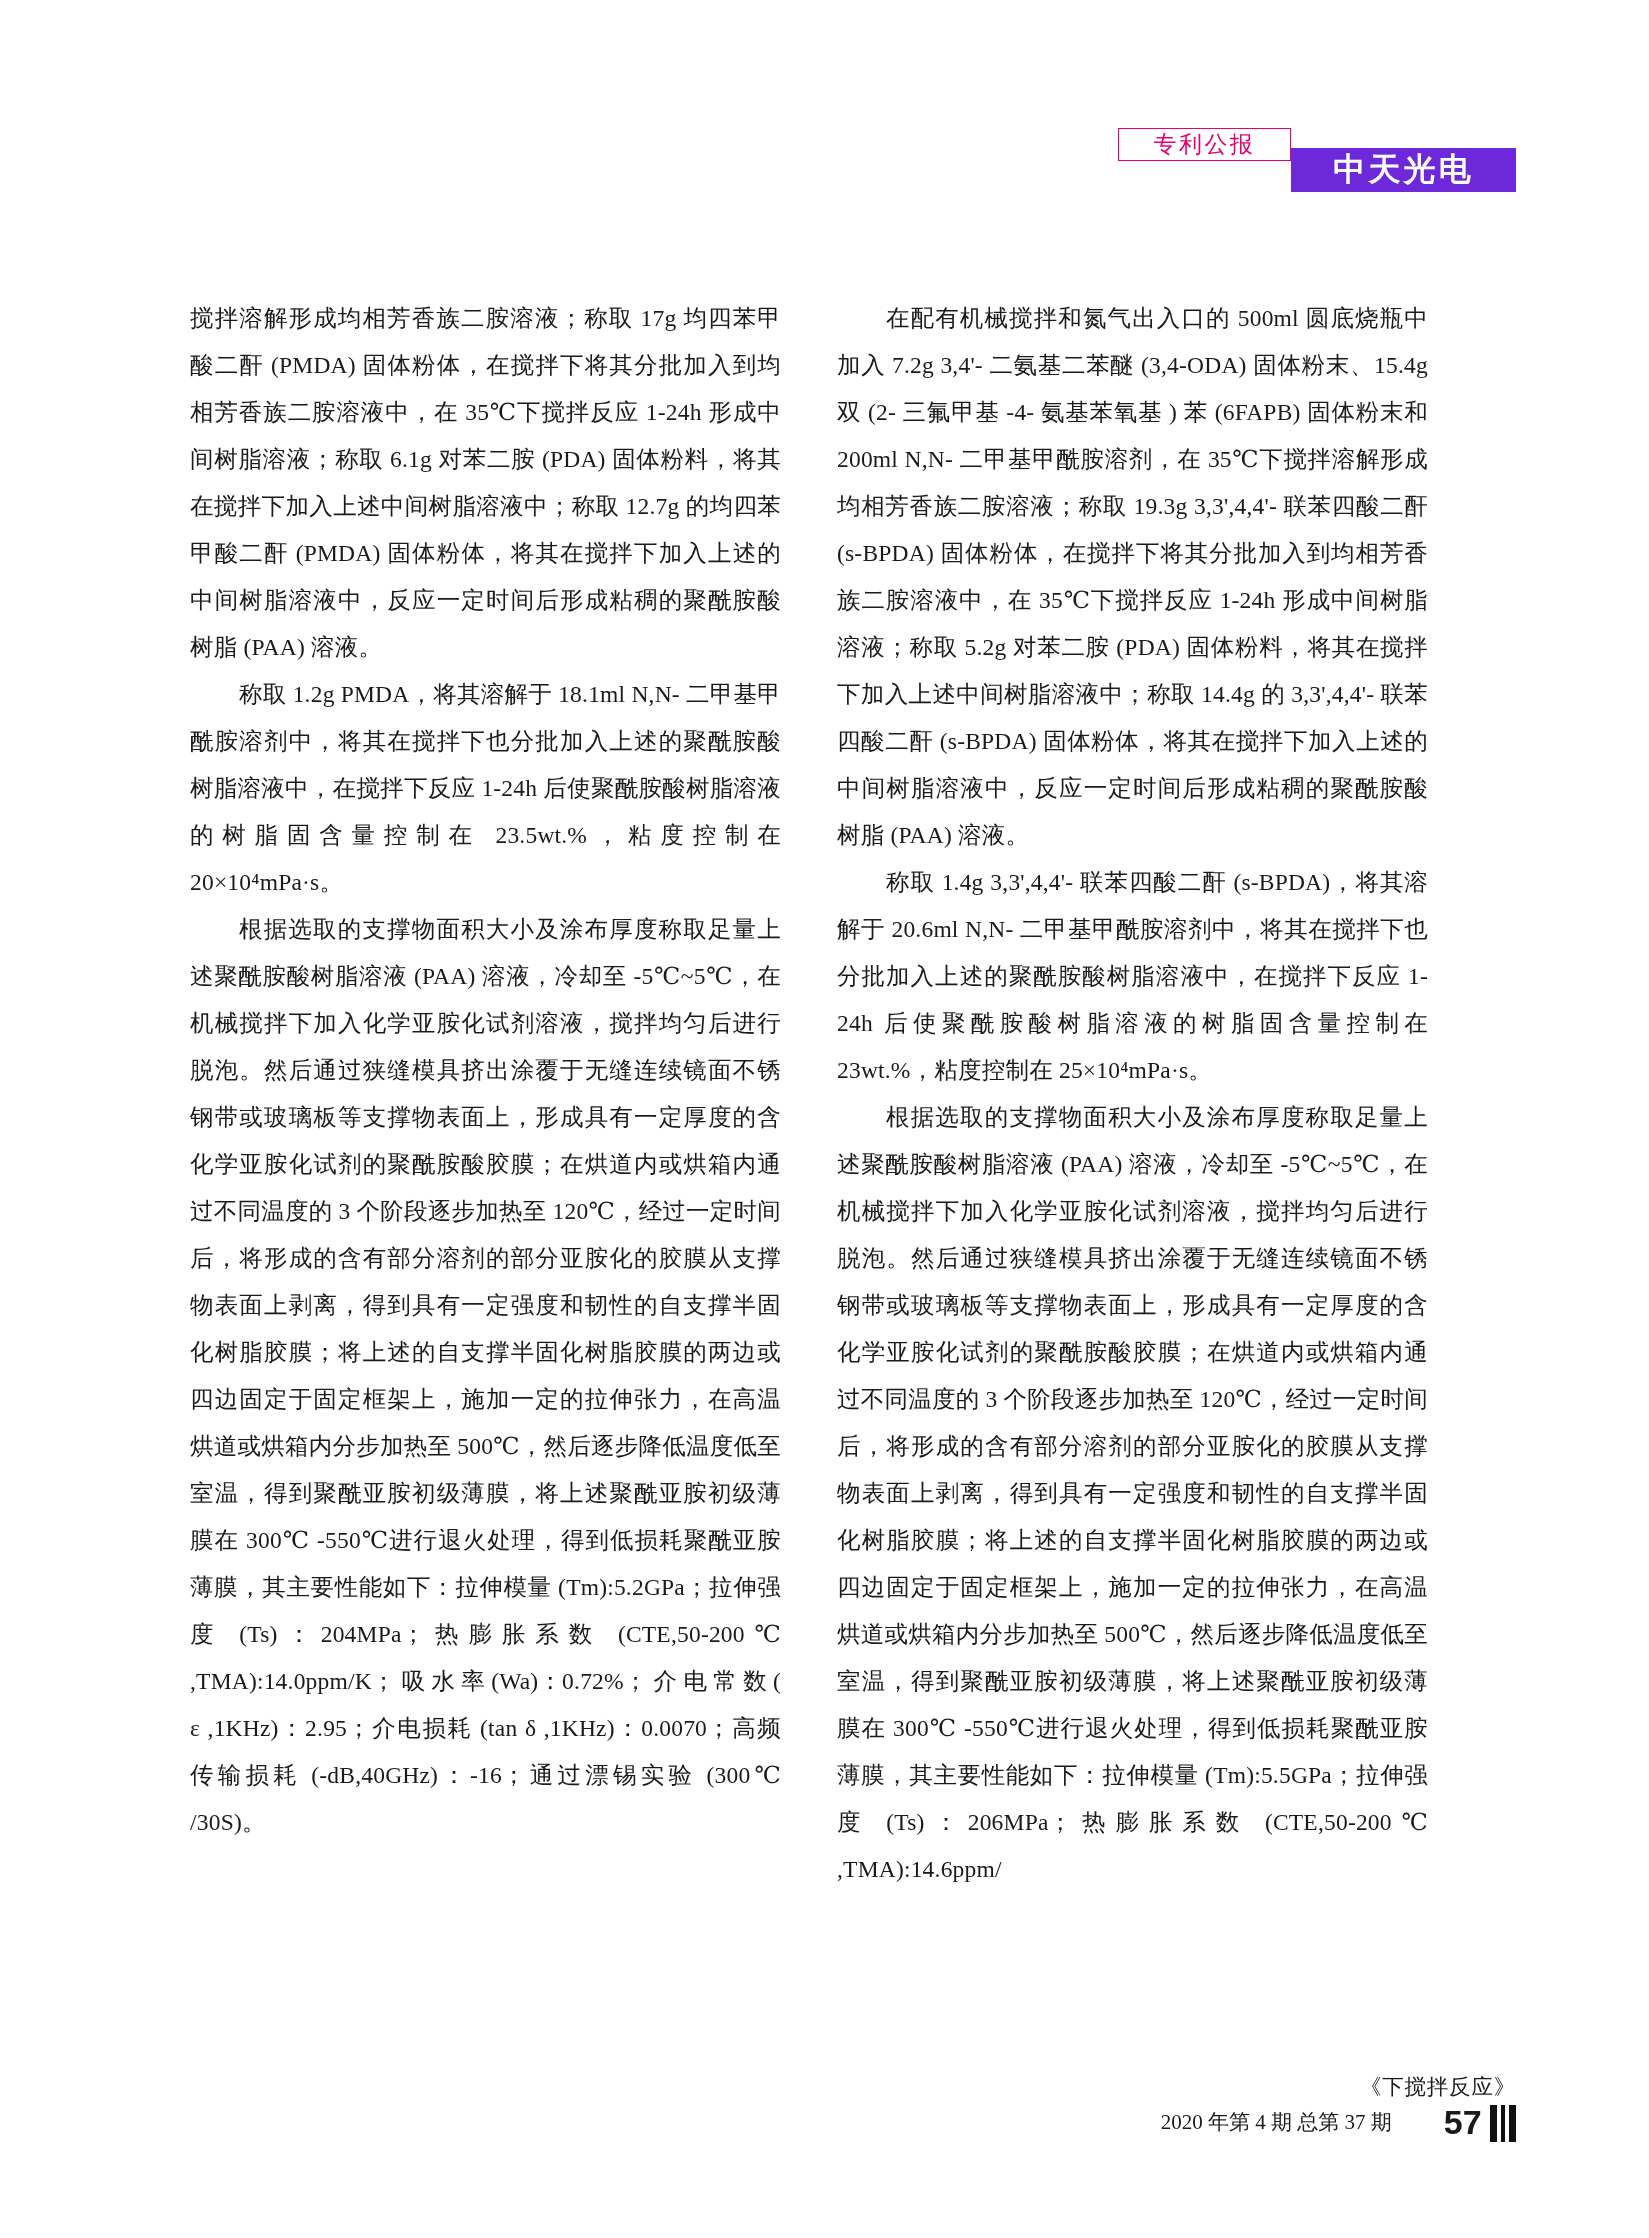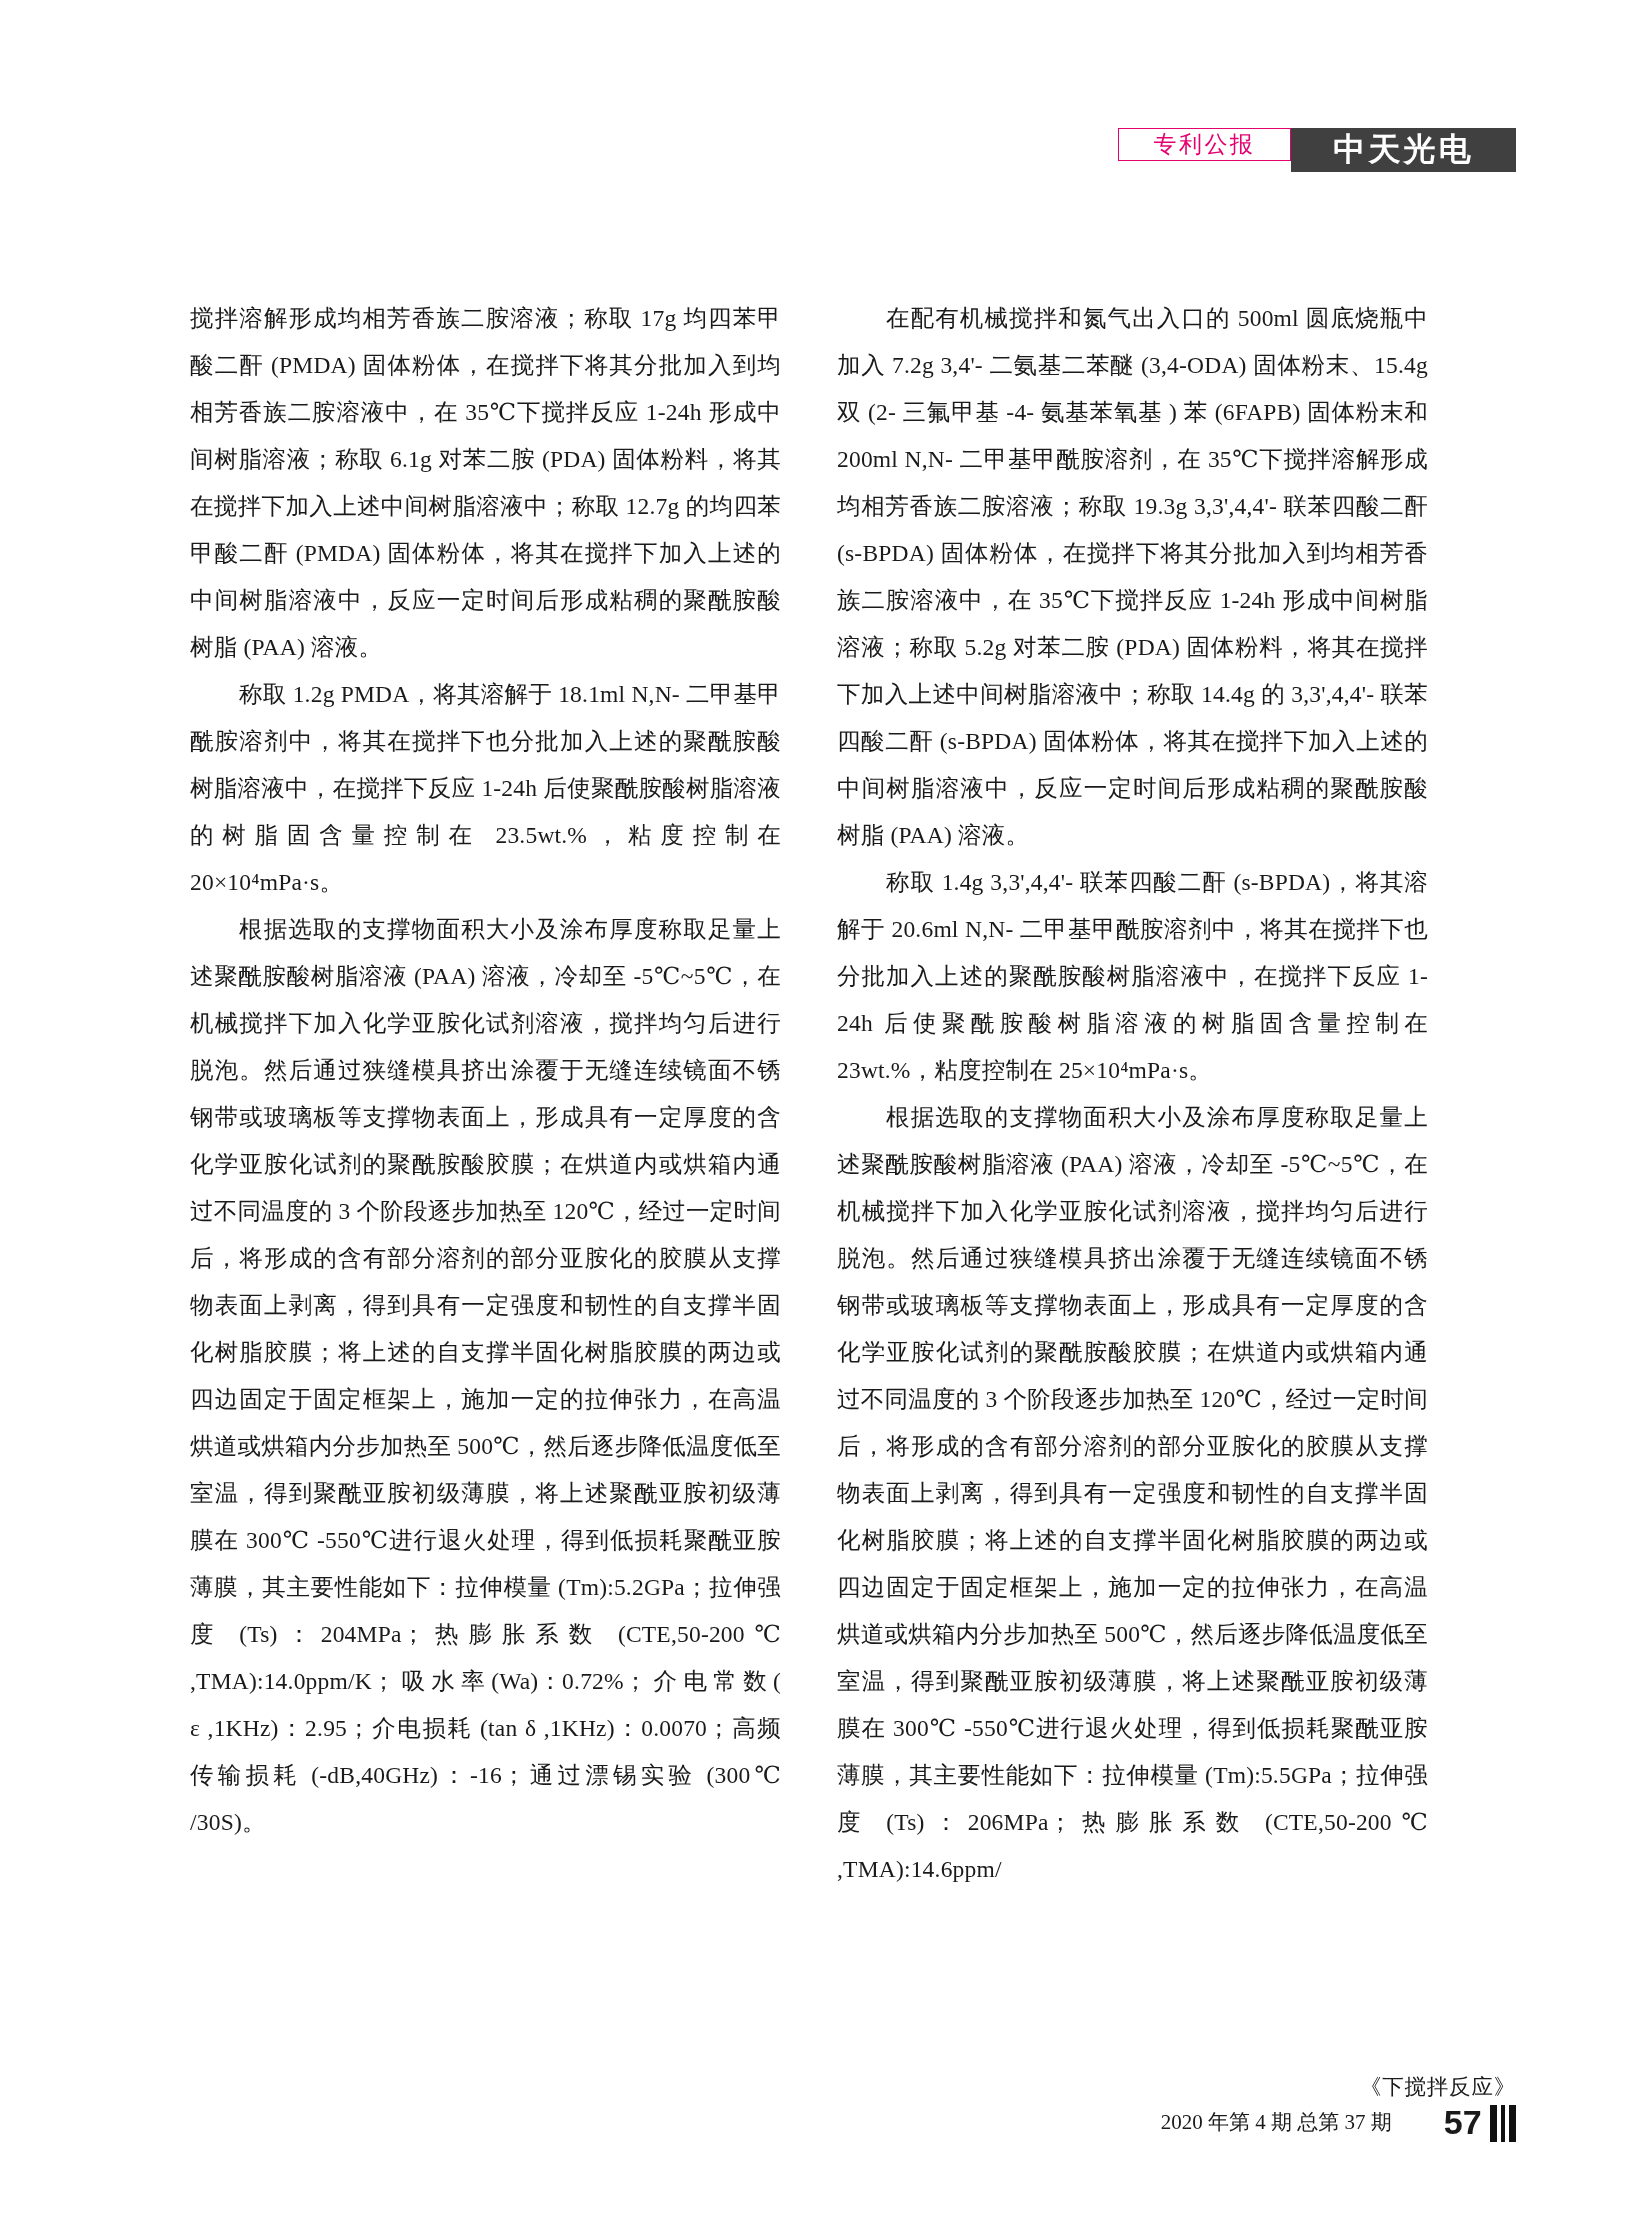--- a/index.html
+++ b/index.html
@@ -31,31 +31,32 @@
     display: flex;
     align-items: center;
     justify-content: center;
     padding: 0 35px;
     font-size: 23px;
     letter-spacing: 2.4px;
     font-family: "Liberation Sans", sans-serif;
     box-sizing: border-box;
   }
   .header-brand {
-    background: #404040;
+    background: #6d28d9;
     color: #ffffff;
     display: flex;
     align-items: center;
     justify-content: center;
     padding: 0 42px;
     font-size: 32px;
     letter-spacing: 3.2px;
     font-family: "Liberation Serif", serif;
     font-weight: bold;
     box-sizing: border-box;
+    margin-top: 20px;
   }
 
   
   .content {
     position: absolute;
     top: 295px;
     left: 190px;
     width: 1277px;
     display: flex;
     gap: 56px;

